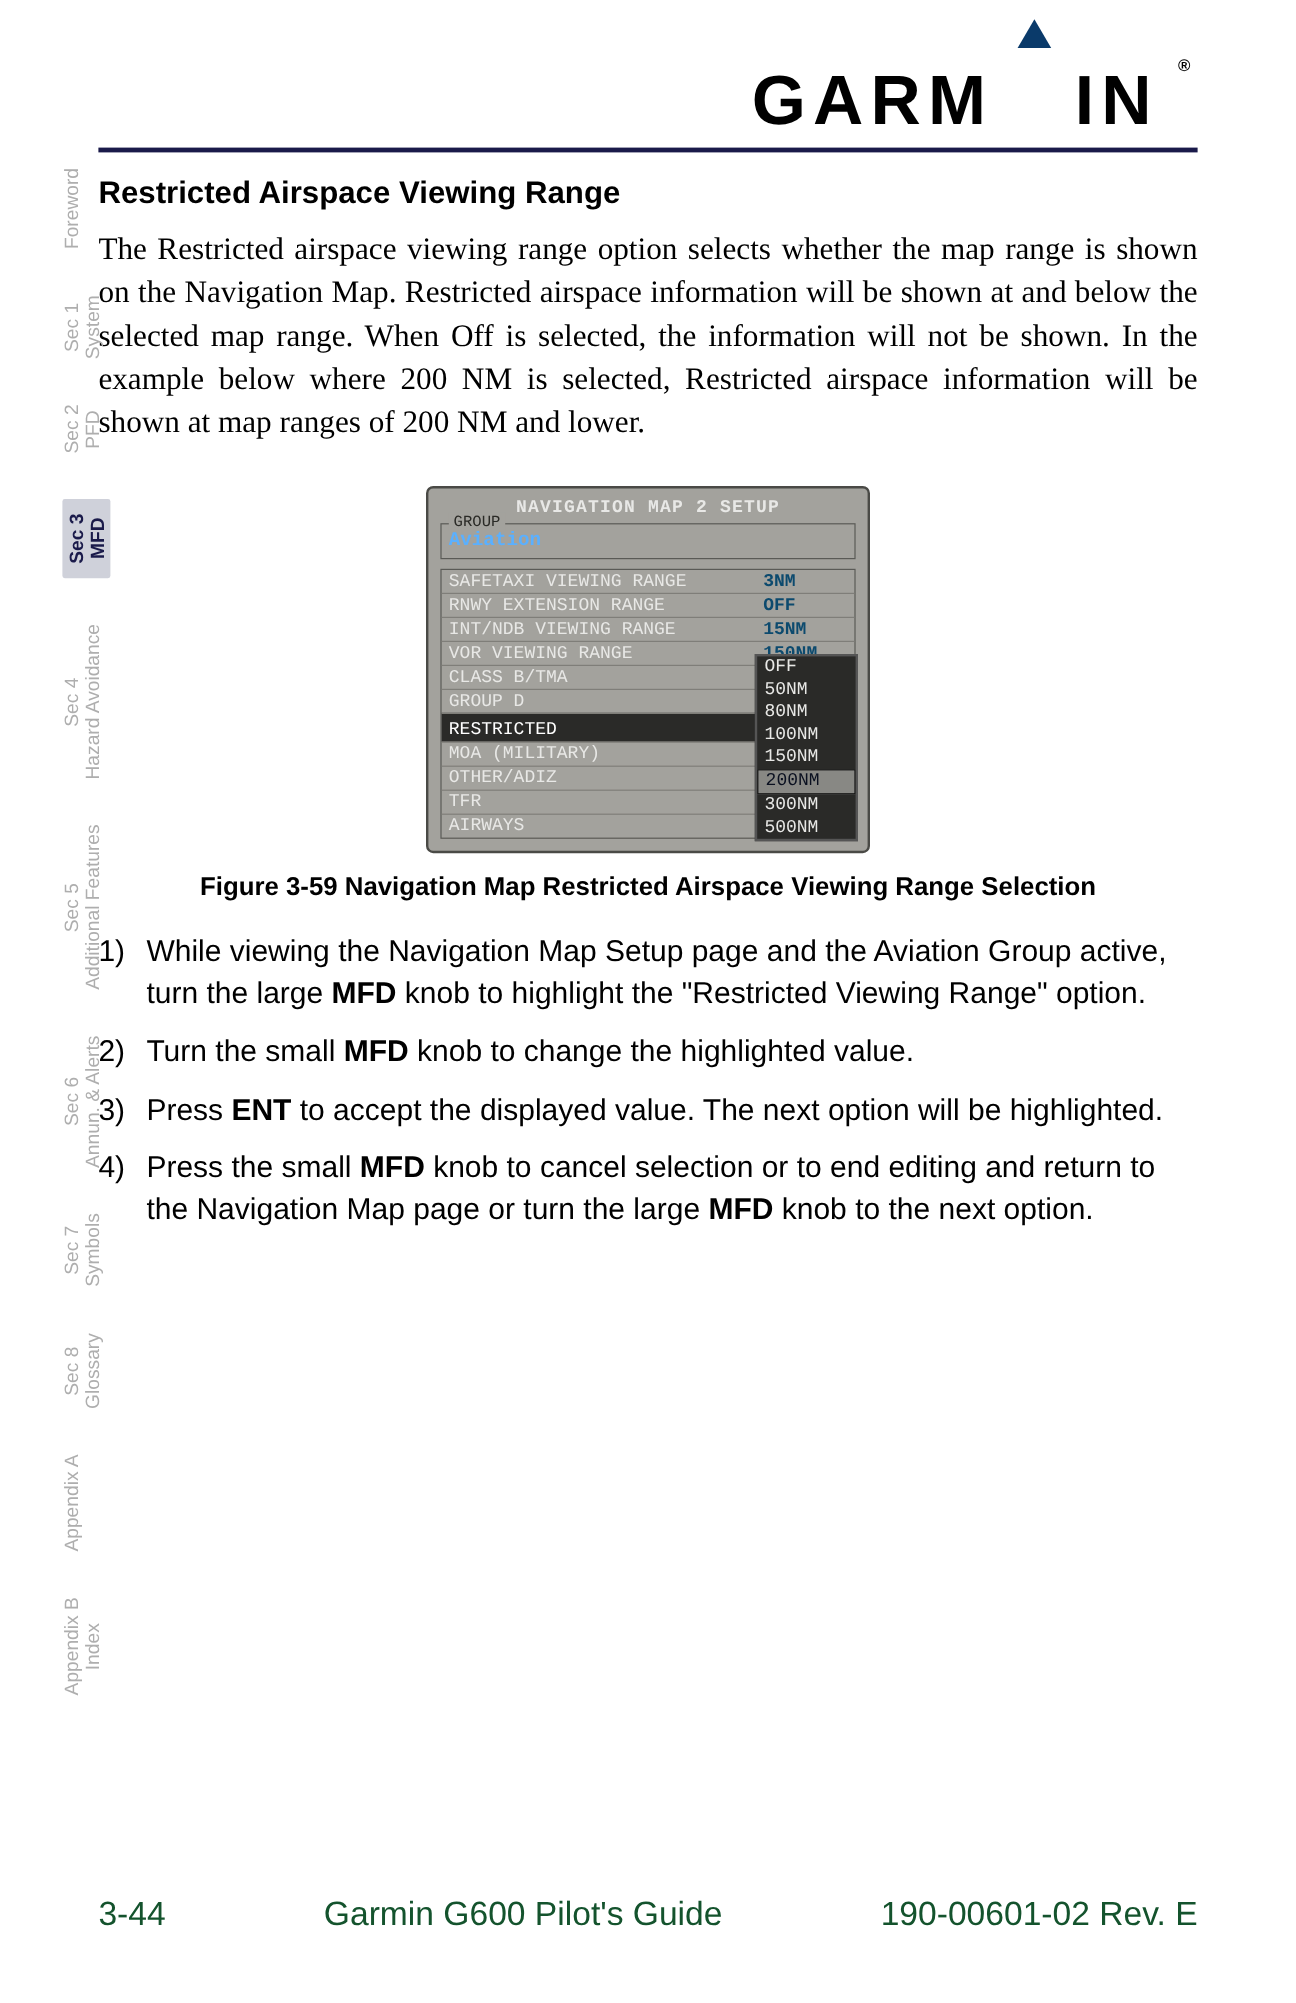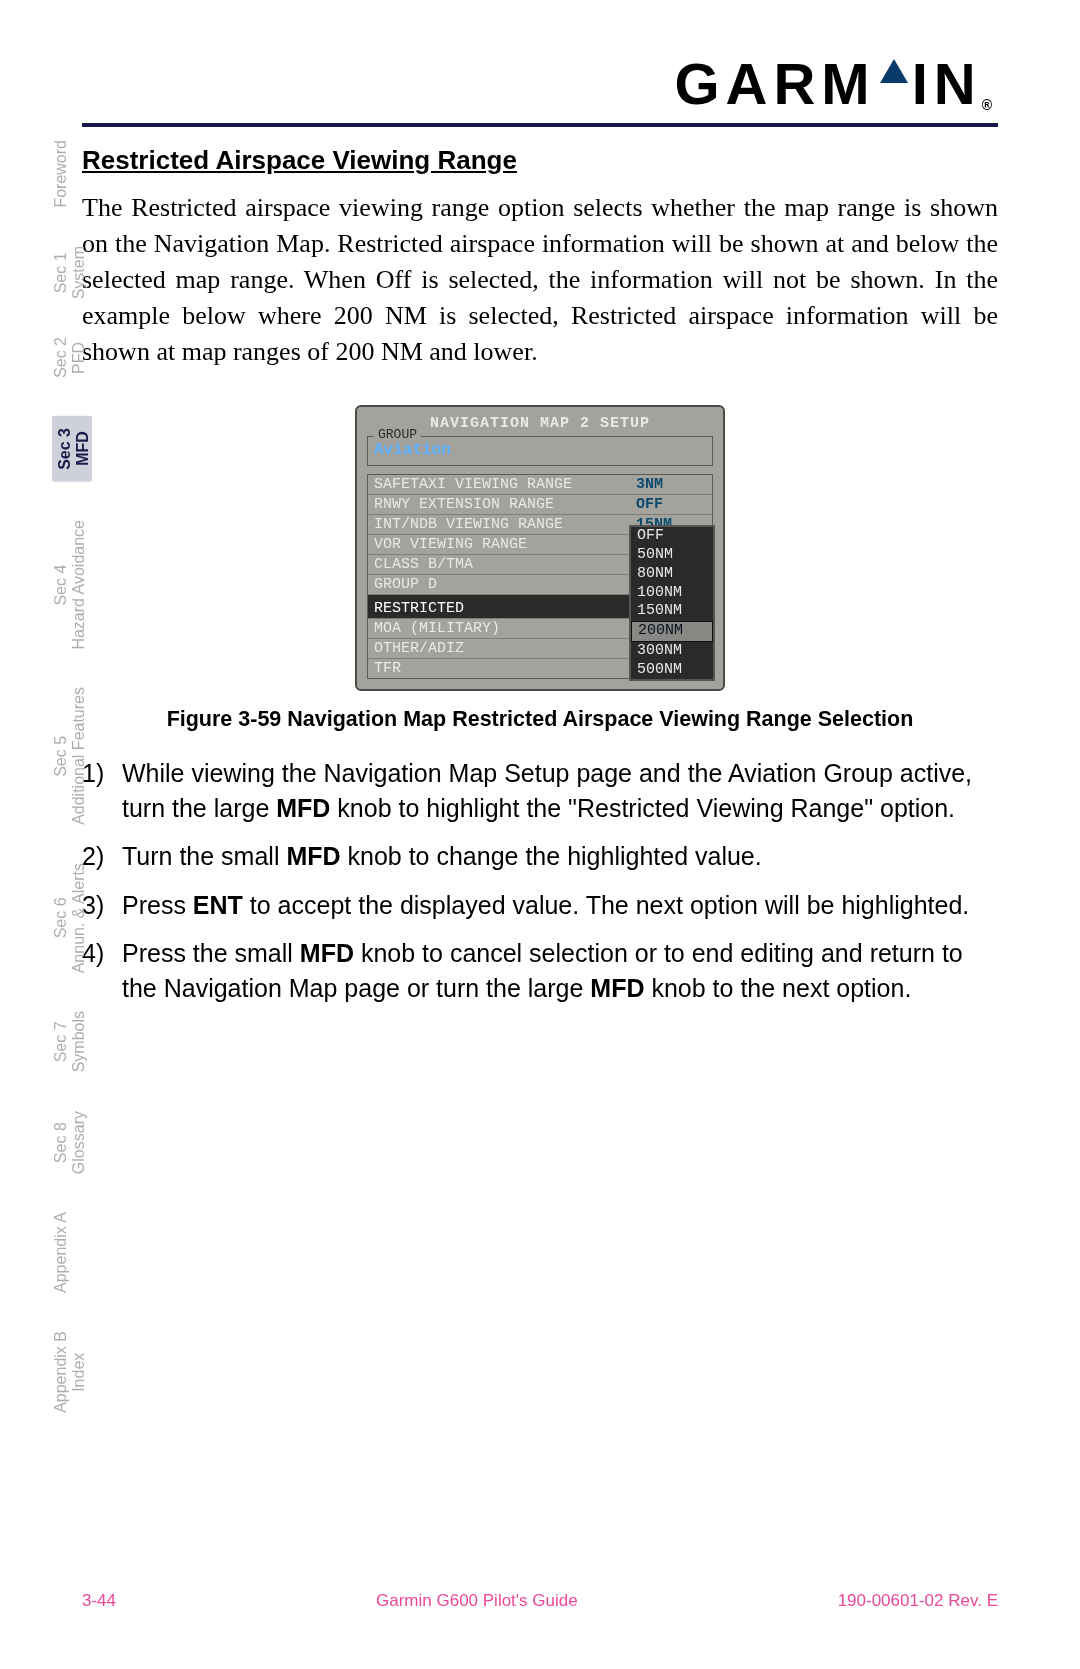--- a/index.html
+++ b/index.html
@@ -21,22 +21,22 @@
     justify-content: flex-end;
     align-items: flex-end;
     margin-bottom: 6px;
   }
   .logo {
     font-family: Arial, Helvetica, sans-serif;
     font-weight: 900;
     font-size: 58px;
     letter-spacing: 6px;
     display: flex;
-    align-items: flex-end;
-    gap: 0;
+    align-items: flex-start;
+    gap: 16px;
   }
   .logo-triangle {
     width: 0; height: 0;
     border-left: 14px solid transparent;
     border-right: 14px solid transparent;
     border-bottom: 24px solid #0a3a6a;
     position: relative;
     top: -34px;
     margin-left: 4px;
     margin-right: 4px;
@@ -48,21 +48,20 @@
   }
   .header-rule {
     border-top: 4px solid #1a1a4a;
     margin: 0 0 18px 0;
   }
   .section-heading {
     font-family: Arial, Helvetica, sans-serif;
     font-weight: 700;
     font-size: 26px;
     margin-bottom: 14px;
-    text-decoration: underline;
   }
   .body-para {
     font-size: 26px;
     line-height: 1.38;
     text-align: justify;
     margin-bottom: 36px;
   }
   .sidebar {
     position: absolute;
     left: 52px;
@@ -210,22 +209,22 @@
   .step-text b { font-weight: 700; }
 
   .footer {
     position: absolute;
     bottom: 58px;
     left: 82px;
     right: 82px;
     display: flex;
     justify-content: space-between;
     font-family: Arial, Helvetica, sans-serif;
-    font-size: 17px;
-    color: #ec4899;
+    font-size: 28px;
+    color: #14532d;
   }
 </style>
 </head>
 <body>
 
 <div class="page">
 
   <div class="header-row">
     <div class="logo">
       <span>GARM</span>
@@ -325,20 +324,24 @@
             <div class="device-row">
               <span class="row-label">MOA (MILITARY)</span>
               <span class="row-val"></span>
             </div>
             <div class="device-row">
               <span class="row-label">OTHER/ADIZ</span>
               <span class="row-val"></span>
             </div>
             <div class="device-row">
               <span class="row-label">TFR</span>
+              <span class="row-val"></span>
+            </div>
+            <div class="device-row">
+              <span class="row-label">AIRWAYS</span>
               <span class="row-val"></span>
             </div>
           </div>
       </div>
       <div class="dropdown" id="dropdown">
           <div class="dropdown-opt">OFF</div>
           <div class="dropdown-opt">50NM</div>
           <div class="dropdown-opt">80NM</div>
           <div class="dropdown-opt">100NM</div>
           <div class="dropdown-opt">150NM</div>

